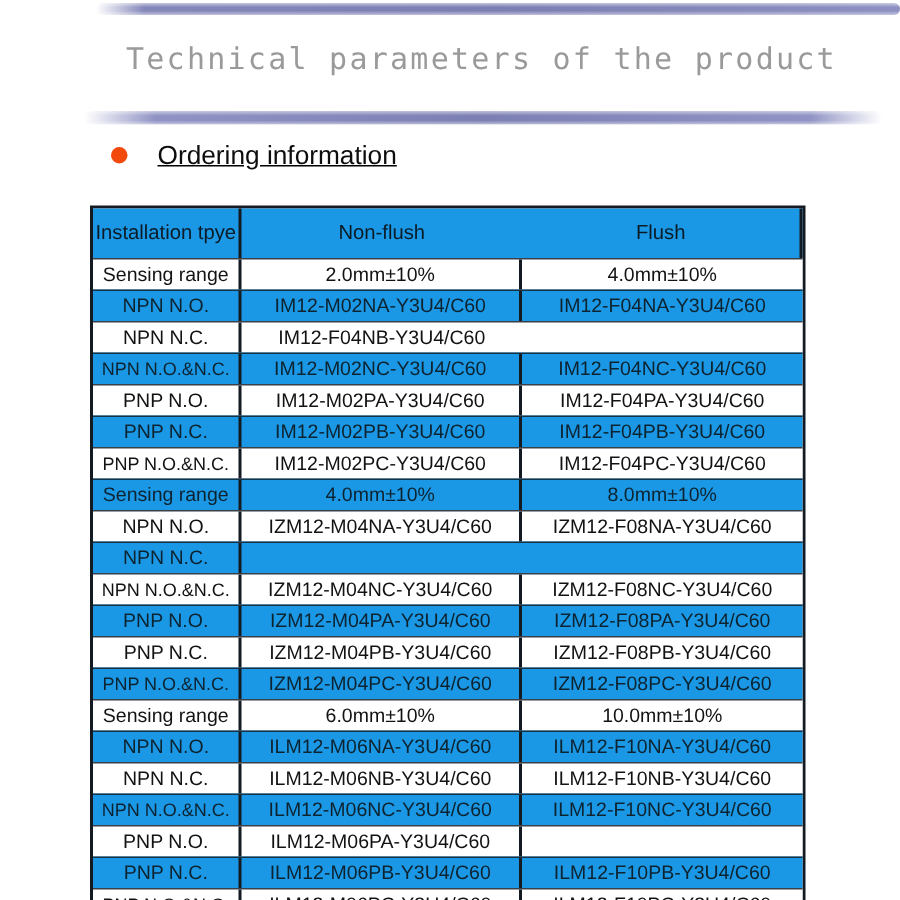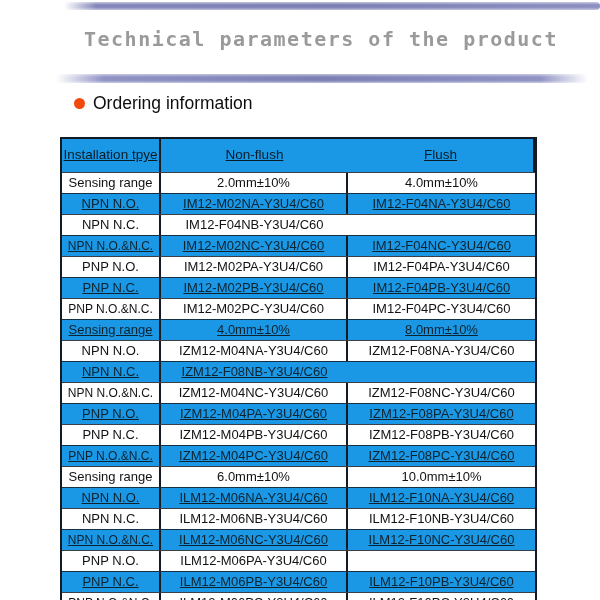--- a/index.html
+++ b/index.html
@@ -18,43 +18,42 @@
     left:56px;top:74px;width:532px;height:9px;border-radius:5px;
     background:
       linear-gradient(180deg, rgba(255,255,255,.5), rgba(255,255,255,0) 35%, rgba(255,255,255,0) 70%, rgba(255,255,255,.5)),
       linear-gradient(90deg, rgba(132,135,186,0), #9093c4 9%, #7c7fb3 50%, #9093c4 91%, rgba(132,135,186,0));
   }
   .page-title{
     position:absolute;left:84px;top:27px;
     font-family:"DejaVu Sans Mono",monospace;
     font-size:20px;letter-spacing:1.5px;color:var(--title-gray,#9a9a9a);
     white-space:nowrap;
-    font-weight:bold;
   }
   .section-head{
-    position:absolute;left:74px;top:93px;display:flex;align-items:center;gap:8px;
+    position:absolute;left:74px;top:93px;display:flex;align-items:center;gap:20px;text-decoration:underline;
   }
   .bullet{
     width:11px;height:11px;border-radius:50%;background:var(--bullet-orange,#f2490c);
     flex:none;
   }
   .section-label{font-size:17.5px;color:#0d0d0d;}
   .otable{
     position:absolute;left:60px;top:137px;width:477px;height:475px;
     border:2px solid var(--table-border,#141a22);box-sizing:border-box;
     background:#fff;
   }
   .row{
     display:grid;grid-template-columns:99px 187px 187px;
     height:20px;
   }
   .row + .row{border-top:1px solid rgba(22,30,40,.85);}
   .row.header{height:33px;}
   .row.blue{background:var(--row-blue,#1b98e5);}
-  .row.blue .cell{color:var(--row-text-dark,#0d2330);text-decoration:underline;}
+  .row.blue .cell{color:var(--row-text-dark,#0d2330);}
   .row.white{background:#ffffff;}
   .row.white .cell{color:#121212;}
   .cell{
     display:flex;align-items:center;justify-content:center;text-align:center;
     font-size:13px;line-height:1.08;overflow:hidden;white-space:nowrap;
     box-sizing:border-box;
   }
   .cell.c0,.cell.c1{border-right:2px solid var(--table-border,#141a22);}
   .cell.small{font-size:12px;}
   .row.header .cell{color:#0b1b26;font-size:13.5px;white-space:normal;}
@@ -118,21 +117,20 @@
       <div class="cell c1">4.0mm±10%</div>
       <div class="cell c2">8.0mm±10%</div>
     </div>
     <div class="row white">
       <div class="cell c0">NPN N.O.</div>
       <div class="cell c1">IZM12-M04NA-Y3U4/C60</div>
       <div class="cell c2">IZM12-F08NA-Y3U4/C60</div>
     </div>
     <div class="row blue">
       <div class="cell c0">NPN N.C.</div>
-      <div class="cell c2">IZM12-F08NB-Y3U4/C60</div>
     </div>
     <div class="row white">
       <div class="cell c0 small">NPN N.O.&amp;N.C.</div>
       <div class="cell c1">IZM12-M04NC-Y3U4/C60</div>
       <div class="cell c2">IZM12-F08NC-Y3U4/C60</div>
     </div>
     <div class="row blue">
       <div class="cell c0">PNP N.O.</div>
       <div class="cell c1">IZM12-M04PA-Y3U4/C60</div>
       <div class="cell c2">IZM12-F08PA-Y3U4/C60</div>

